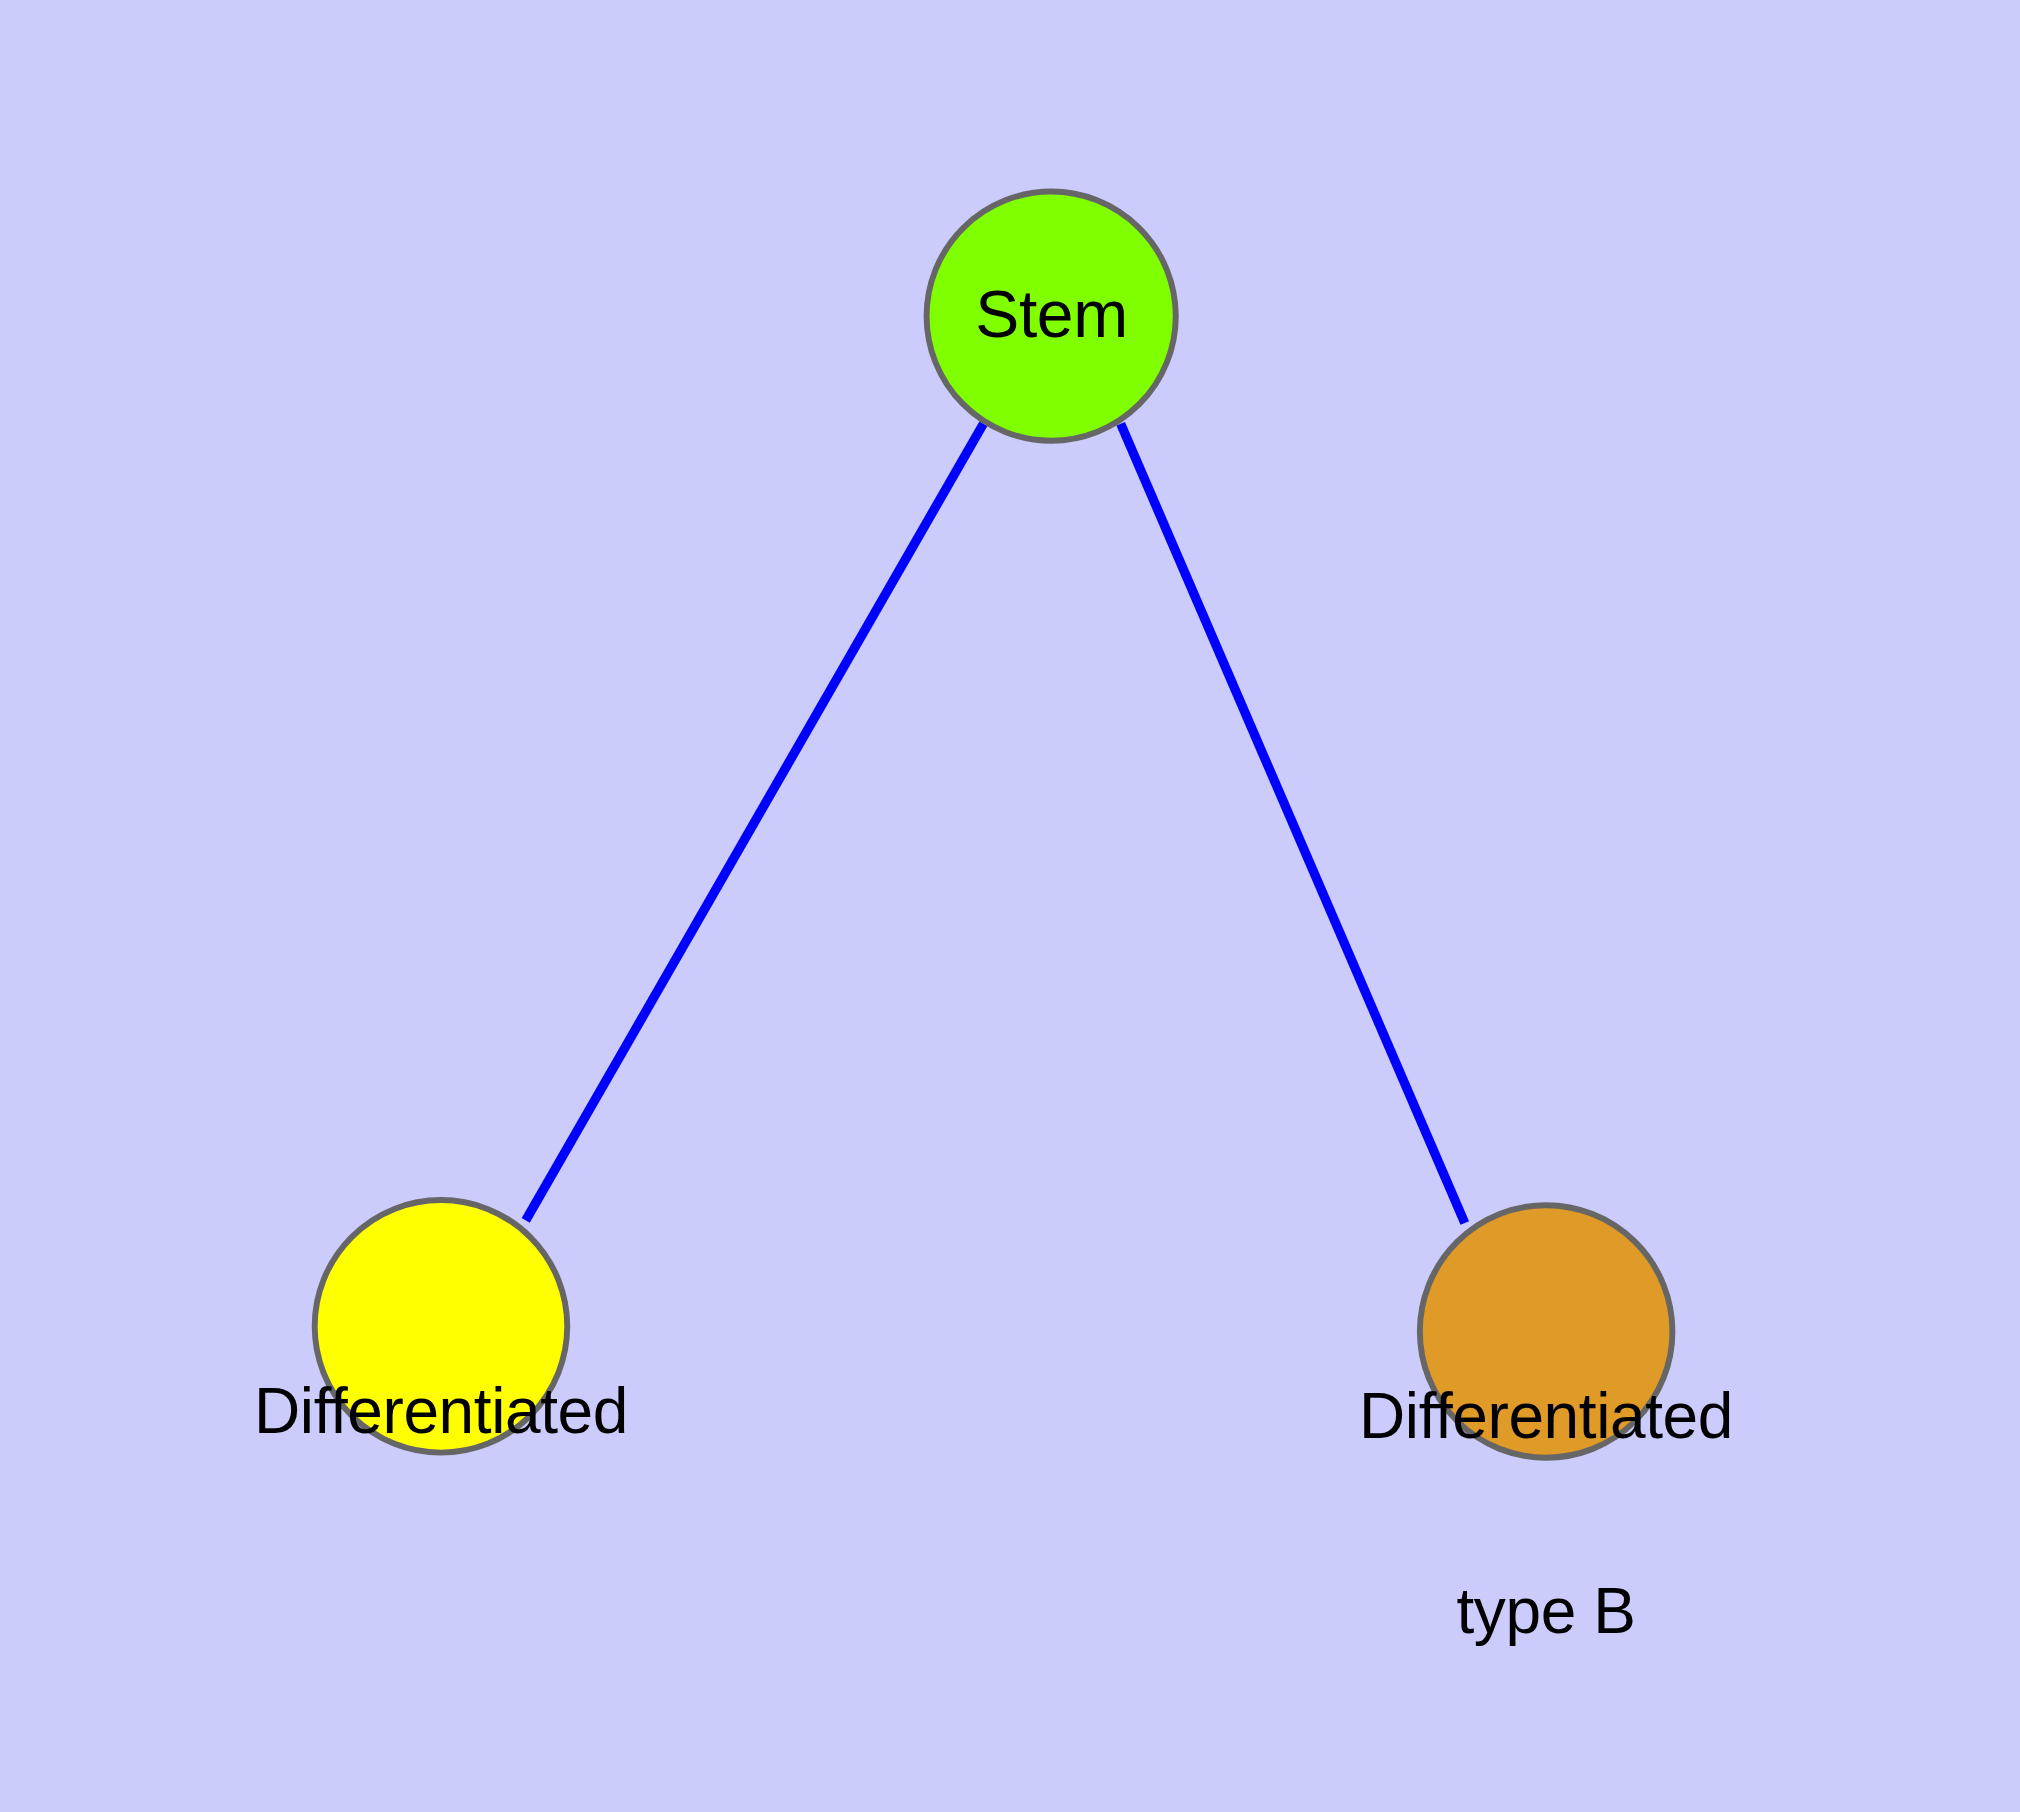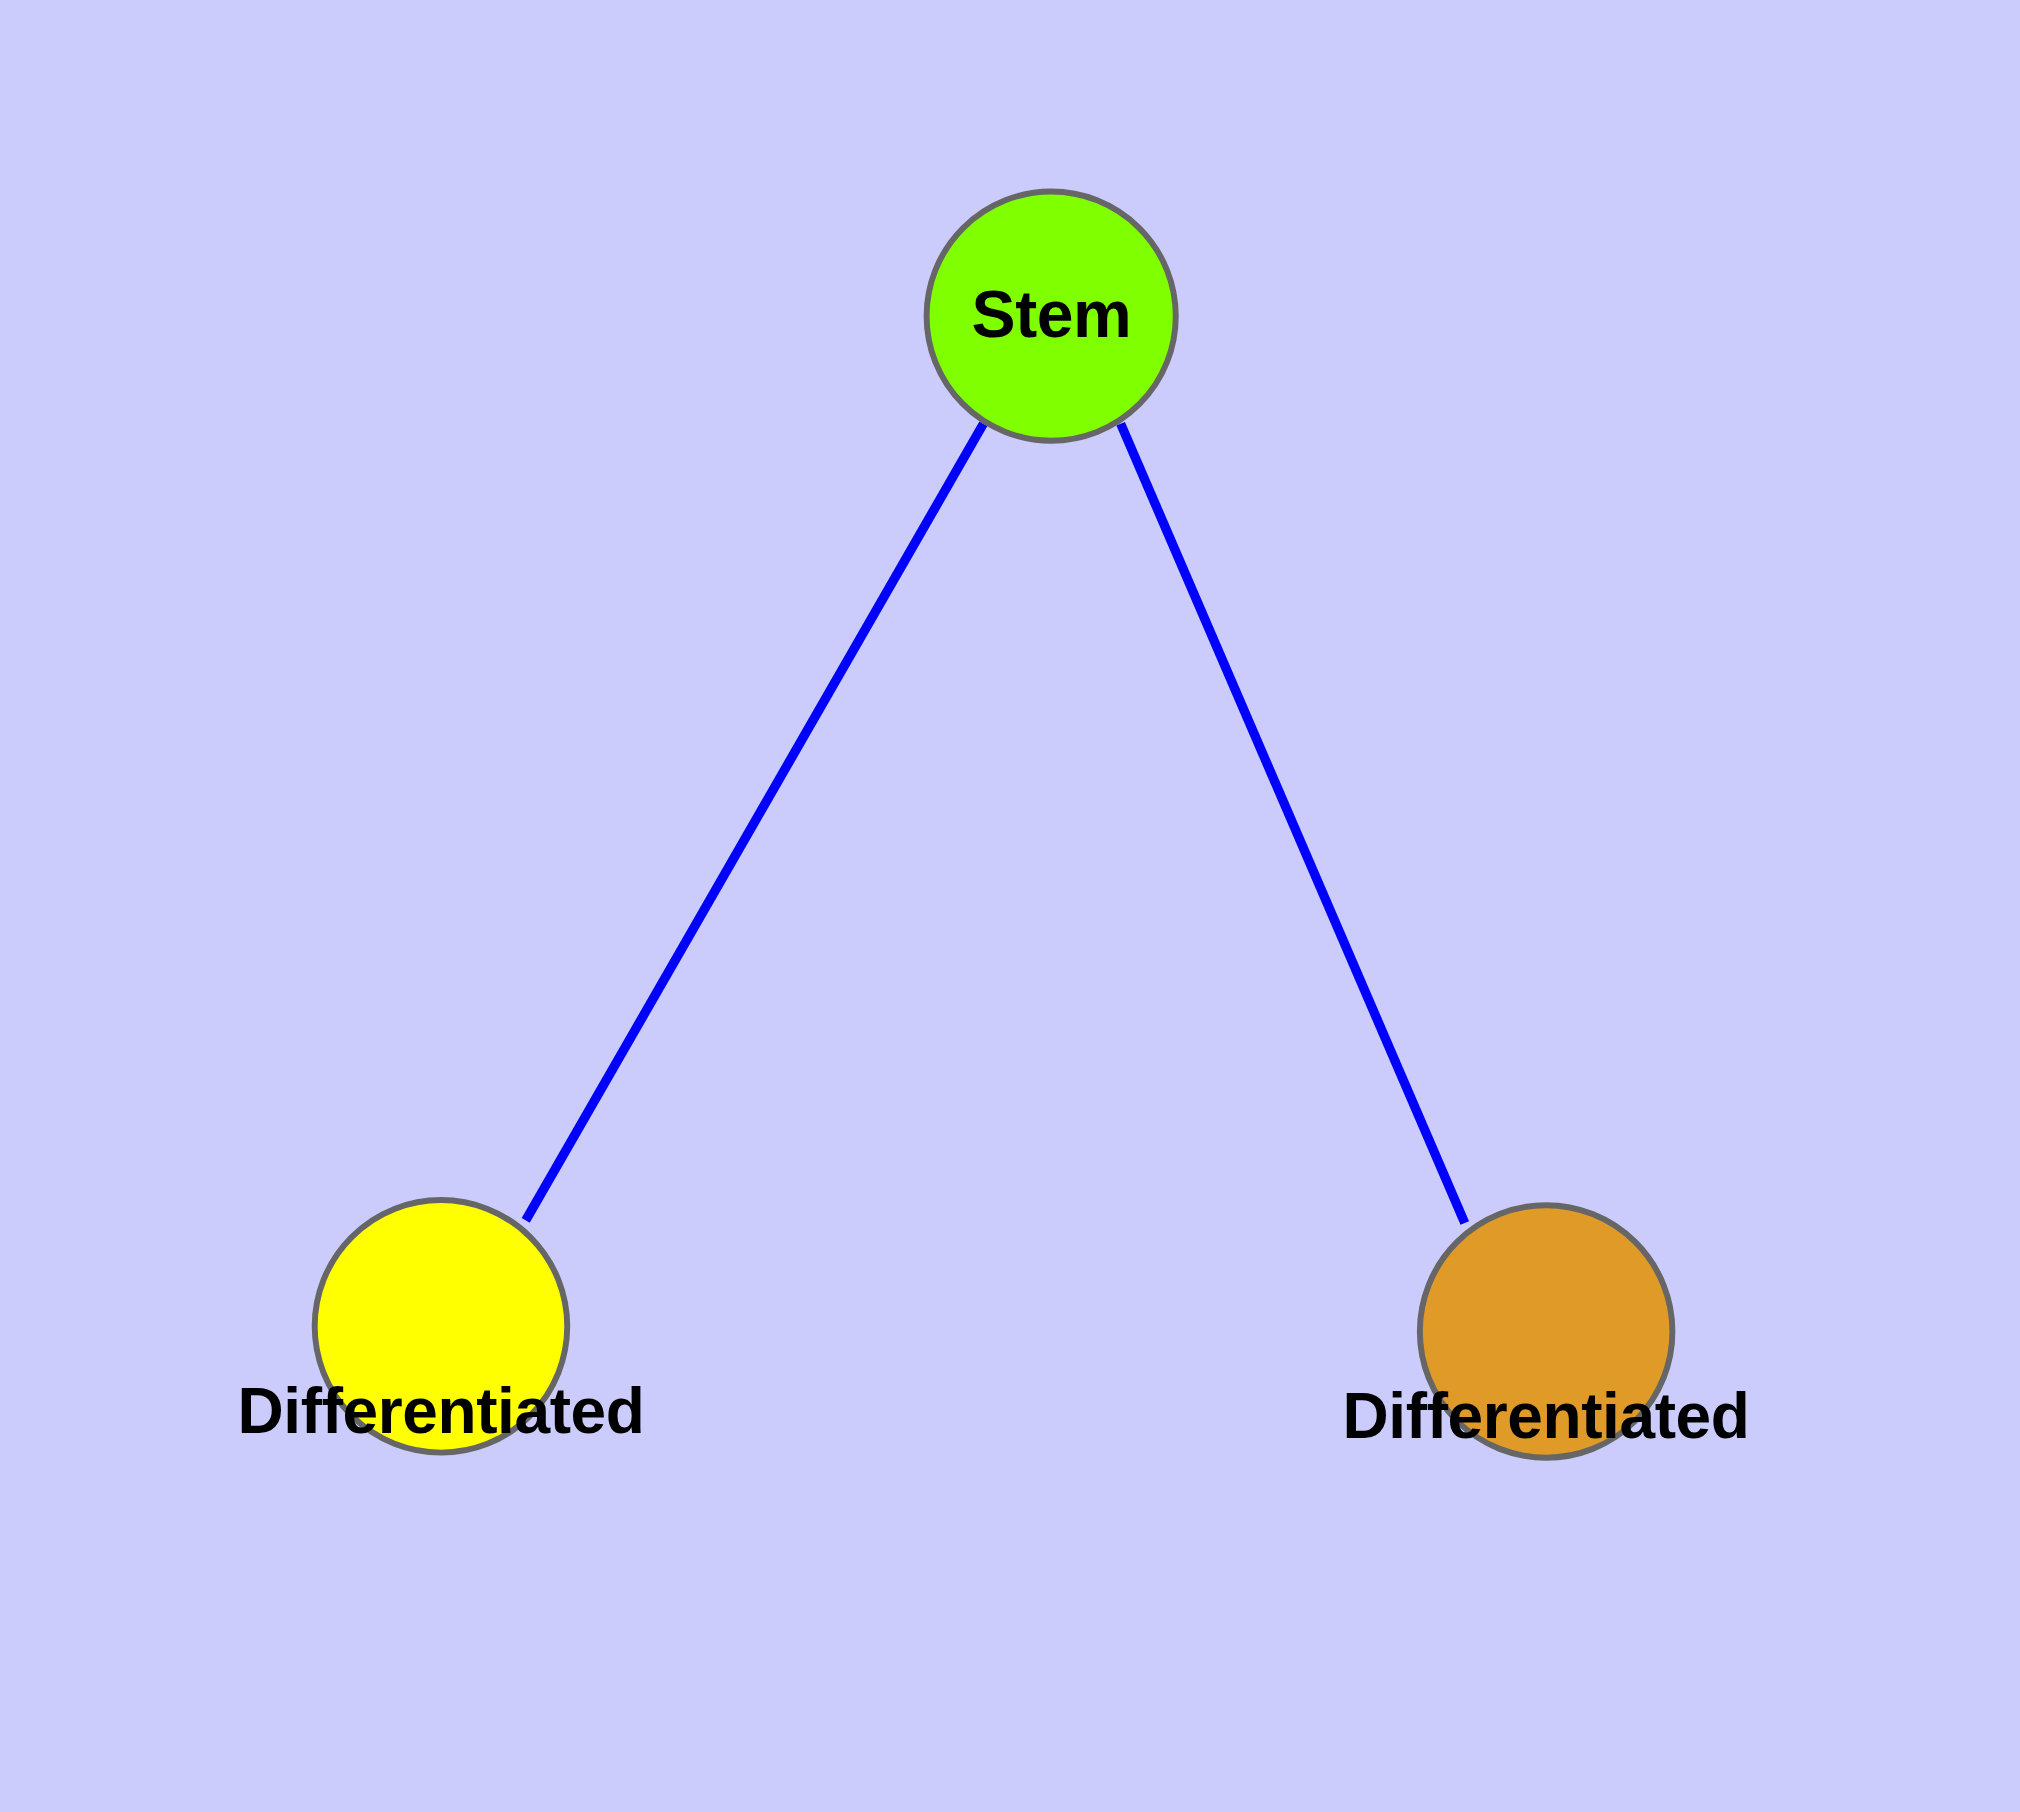--- a/index.html
+++ b/index.html
@@ -22,21 +22,21 @@
   #graph-svg {
     position: absolute;
     left: 0;
     top: 0;
     width: 2021px;
     height: 1812px;
   }
   .node-label {
     position: absolute;
     text-align: center;
-    font-weight: bold;
+    font-weight: normal;
     color: #000000;
     line-height: 1.02;
     white-space: pre;
     pointer-events: none;
     letter-spacing: -0.4px;
   }
   #label-stem {
     font-size: 66px;
     left: 797px;
     top: 281px;
@@ -75,16 +75,17 @@
   </svg>
 
   <div id="label-stem" class="node-label">Stem</div>
 
   <div id="label-diff-a" class="node-label">
     <div>Differentiated</div>
   </div>
 
   <div id="label-diff-b" class="node-label">
     <div>Differentiated</div>
+    <div>type B</div>
   </div>
 
 </div>
 
 
 </body></html>

